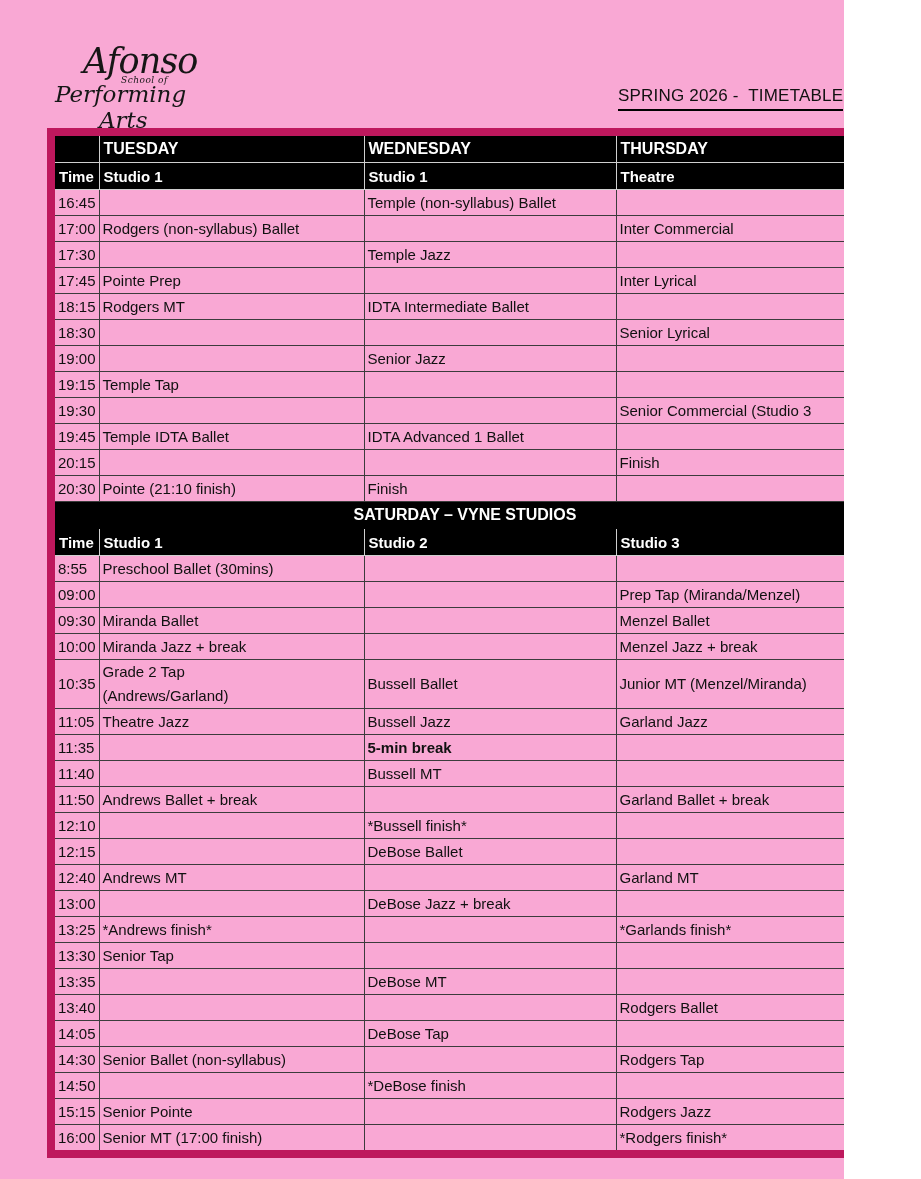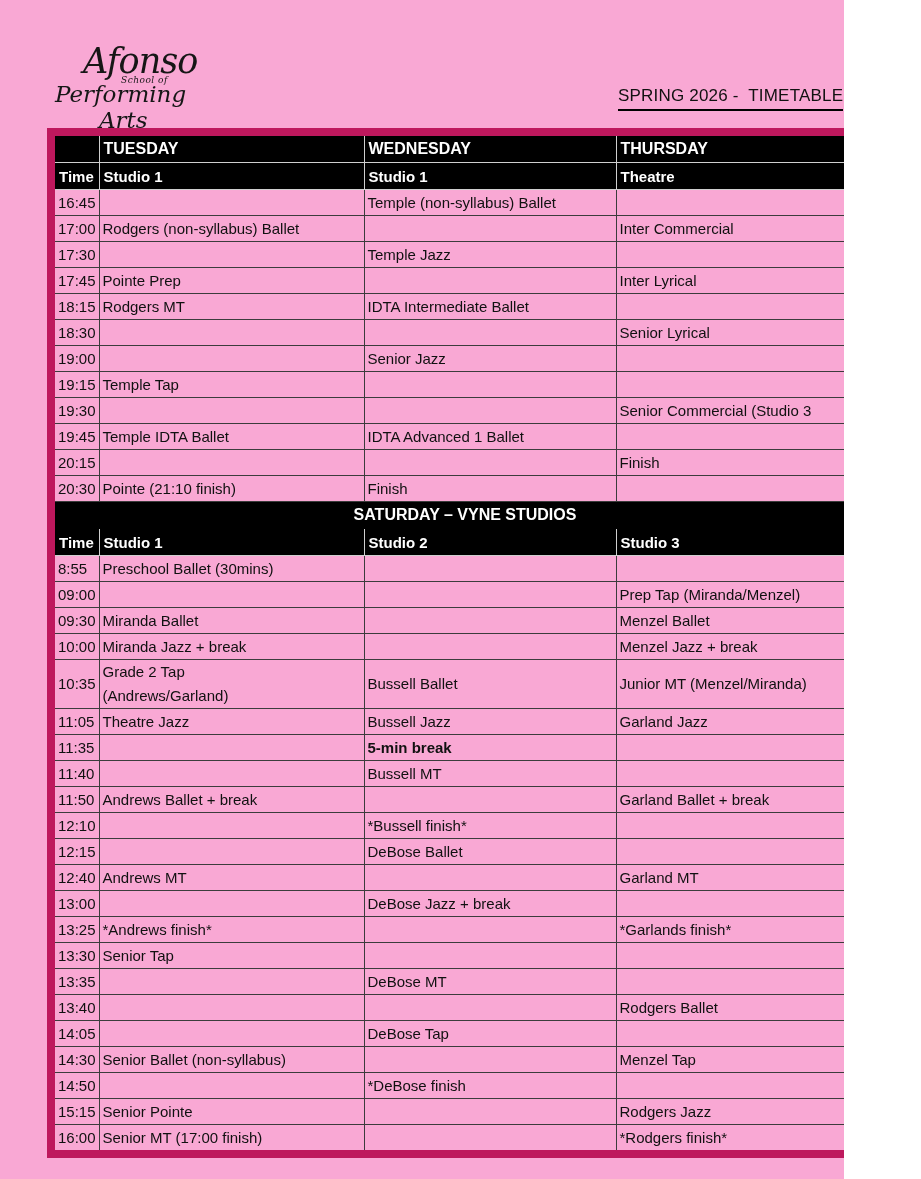--- a/index.html
+++ b/index.html
@@ -283,21 +283,21 @@
         <tr>
           <td>14:05</td>
           <td></td>
           <td>DeBose Tap</td>
           <td></td>
         </tr>
         <tr>
           <td>14:30</td>
           <td>Senior Ballet (non-syllabus)</td>
           <td></td>
-          <td>Menzel Tap</td>
+          <td>Rodgers Tap</td>
         </tr>
         <tr>
           <td>14:50</td>
           <td></td>
           <td>*DeBose finish</td>
           <td></td>
         </tr>
         <tr>
           <td>15:15</td>
           <td>Senior Pointe</td>

